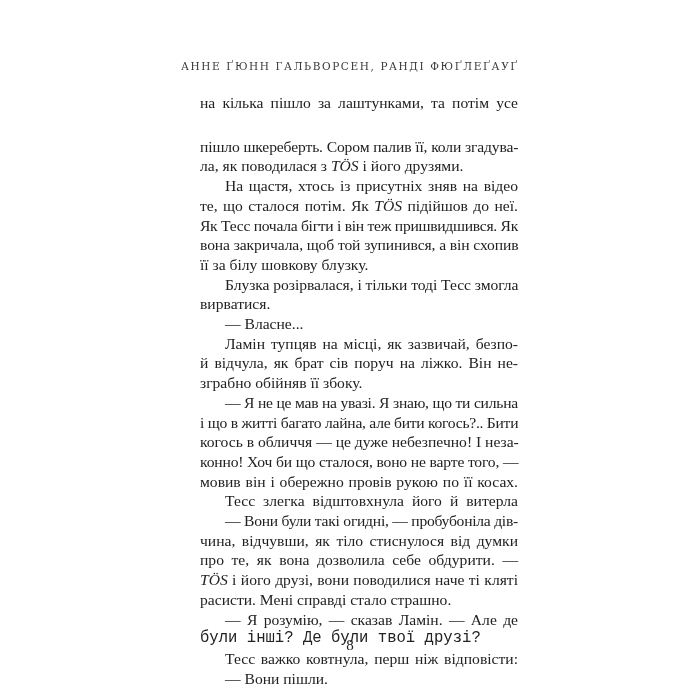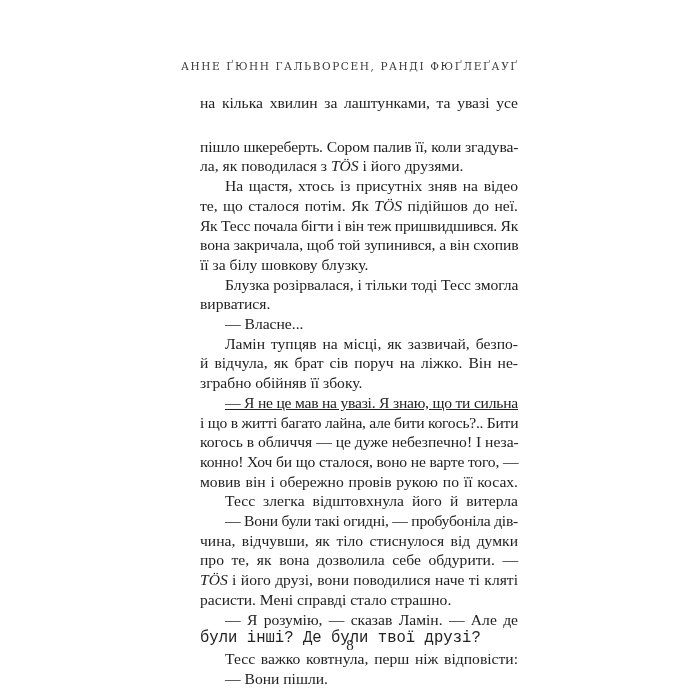--- a/index.html
+++ b/index.html
@@ -23,35 +23,35 @@
     position:absolute; top:637px; left:0; width:700px; text-align:center;
     font-family:"Liberation Serif", serif; font-size:15px; color:#222;
   }
 </style>
 </head>
 <body>
 
 <div class="page">
   <div class="running-head">Анне Ґюнн Гальворсен, Ранді Фюґлеґауґ</div>
   <div class="body-text" id="body-text">
-      <span class="line" style="white-space: nowrap;">на кілька хвилин за лаштунками, та увазі усе</span>
+      <span class="line" style="white-space: nowrap;">на кілька пішло за лаштунками, та потім усе</span>
       <span class="line" style="white-space: nowrap; letter-spacing: -0.12766px; margin-top: 24px;">пішло шкереберть. Сором палив її, коли згадува-</span>
       <span class="line last" style="white-space: nowrap;"><span>ла, як поводилася з </span><span class="ital">TÖS</span><span> і його друзями.</span></span>
       <span class="line indent" style="white-space: nowrap;">На щастя, хтось із присутніх зняв на відео</span>
       <span class="line" style="white-space: nowrap;"><span>те, що сталося потім. Як </span><span class="ital">TÖS</span><span> підійшов до неї.</span></span>
       <span class="line" style="white-space: nowrap; letter-spacing: -0.276596px;">Як Тесс почала бігти і він теж пришвидшився. Як</span>
       <span class="line" style="white-space: nowrap; letter-spacing: -0.106383px;">вона закричала, щоб той зупинився, а він схопив</span>
       <span class="line last" style="white-space: nowrap;">її за білу шовкову блузку.</span>
       <span class="line indent" style="white-space: nowrap; letter-spacing: -0.0444444px;">Блузка розірвалася, і тільки тоді Тесс змогла</span>
       <span class="line last" style="white-space: nowrap;">вирватися.</span>
       <span class="line indent last" style="white-space: nowrap;">— Власне...</span>
       <span class="line indent" style="white-space: nowrap;">Ламін тупцяв на місці, як зазвичай, безпо-</span>
       <span class="line" style="white-space: nowrap;">й відчула, як брат сів поруч на ліжко. Він не-</span>
       <span class="line last" style="white-space: nowrap;">зграбно обійняв її збоку.</span>
-      <span class="line indent" style="white-space: nowrap; letter-spacing: -0.227273px; text-decoration: underline;">— Я не це мав на увазі. Я знаю, що ти сильна</span>
+      <span class="line indent" style="white-space: nowrap; letter-spacing: -0.227273px;">— Я не це мав на увазі. Я знаю, що ти сильна</span>
       <span class="line" style="white-space: nowrap; letter-spacing: -0.26px;">і що в житті багато лайна, але бити когось?.. Бити</span>
       <span class="line" style="white-space: nowrap;">когось в обличчя — це дуже небезпечно! І неза-</span>
       <span class="line" style="white-space: nowrap; letter-spacing: -0.148936px;">конно! Хоч би що сталося, воно не варте того, —</span>
       <span class="line" style="white-space: nowrap;">мовив він і обережно провів рукою по її косах.</span>
       <span class="line indent" style="white-space: nowrap;">Тесс злегка відштовхнула його й витерла</span>
       <span class="line indent" style="white-space: nowrap; letter-spacing: -0.255814px;">— Вони були такі огидні, — пробубоніла дів-</span>
       <span class="line" style="white-space: nowrap;">чина, відчувши, як тіло стиснулося від думки</span>
       <span class="line" style="white-space: nowrap;">про те, як вона дозволила себе обдурити. —</span>
       <span class="line" style="white-space: nowrap;"><span></span><span class="ital">TÖS</span><span> і його друзі, вони поводилися наче ті кляті</span></span>
       <span class="line last" style="white-space: nowrap;">расисти. Мені справді стало страшно.</span>

